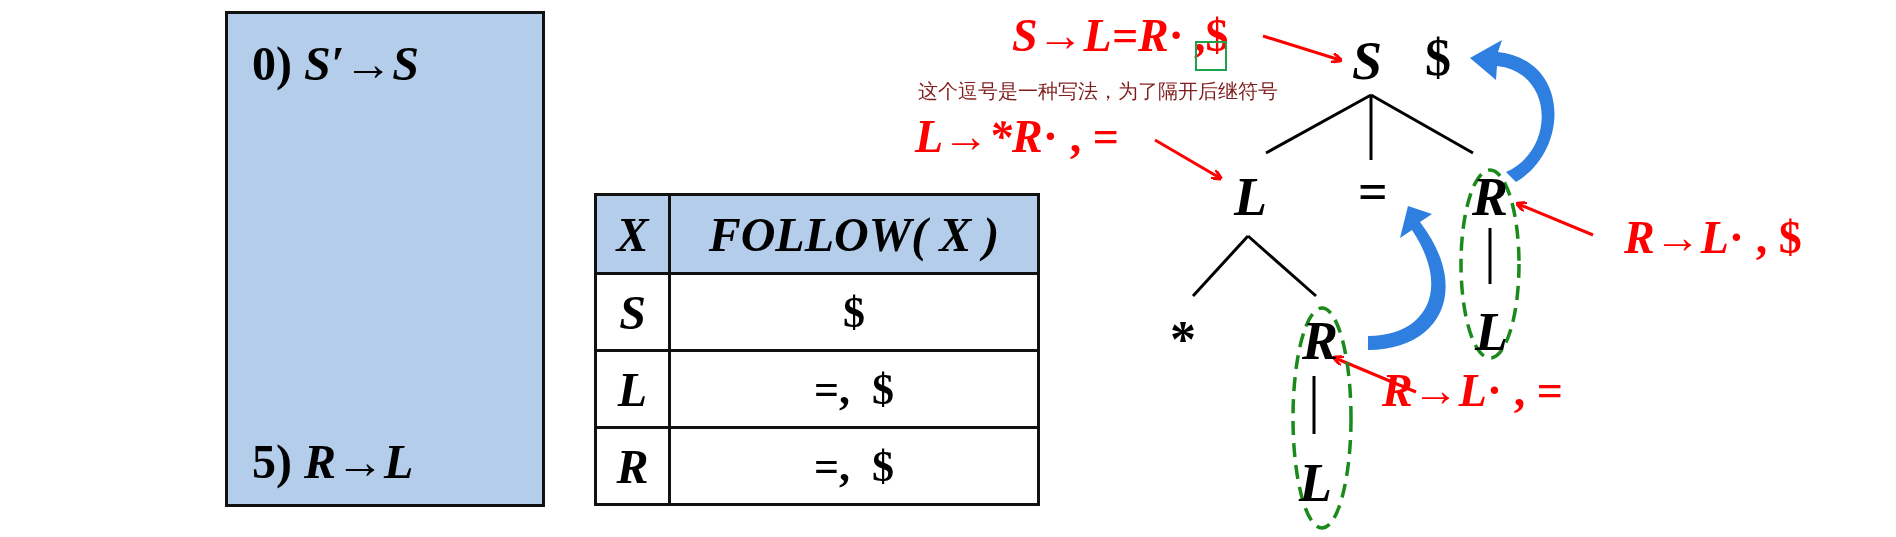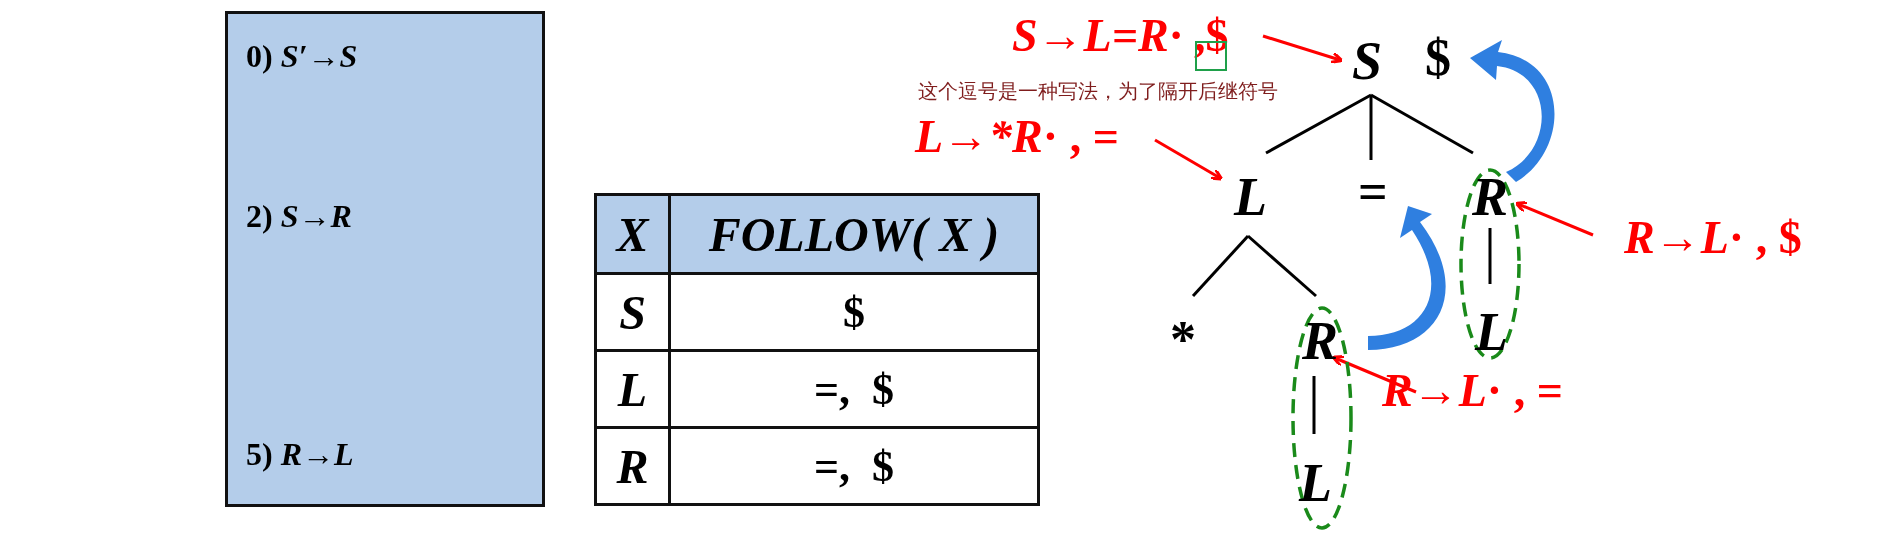--- a/index.html
+++ b/index.html
@@ -2,21 +2,21 @@
 <html><head>
 <meta charset="utf-8">
 <style>
   html, body { margin:0; padding:0; background:#ffffff; }
   body { width:1896px; height:537px; position:relative; overflow:hidden;
          font-family:"Liberation Serif", serif; }
 
   
   #grammar { position:absolute; left:225px; top:11px; width:320px; height:496px;
              background:#b4cdea; border:3px solid #111; box-sizing:border-box; }
-  .prod { position:absolute; left:18px; font-size:32px; font-weight:bold; color:#000;
+  .prod { position:absolute; left:24px; font-size:48px; font-weight:bold; color:#000;
           line-height:1; white-space:nowrap; }
   .prod .num { font-style:normal; }
   .prod .body { font-style:italic; }
   .prod .body .up { font-style:normal; }
 
   
   #follow { position:absolute; left:594px; top:193px; border-collapse:collapse;
             border:3px solid #111; }
   #follow td, #follow th { border:3px solid #111; padding:0; font-weight:bold;
             font-family:"Liberation Serif", serif; color:#000; height:74px; }
@@ -38,24 +38,20 @@
   .greenbox { position:absolute; border:2px solid #1fa04a; }
   svg.overlay { position:absolute; left:0; top:0; }
 </style>
 </head>
 <body>
 
 <div id="grammar">
   <div class="prod" style="top:26px">
     <span class="num">0)</span>
     <span class="body"><span>S′</span><span class="up">→</span><span>S</span></span>
-  </div>
-  <div class="prod" style="top:186px">
-    <span class="num">2)</span>
-    <span class="body"><span>S</span><span class="up">→</span><span>R</span></span>
   </div>
   <div class="prod" style="top:424px">
     <span class="num">5)</span>
     <span class="body"><span>R</span><span class="up">→</span><span>L</span></span>
   </div>
 </div>
 
 <table id="follow">
   <tbody>
       <tr>

